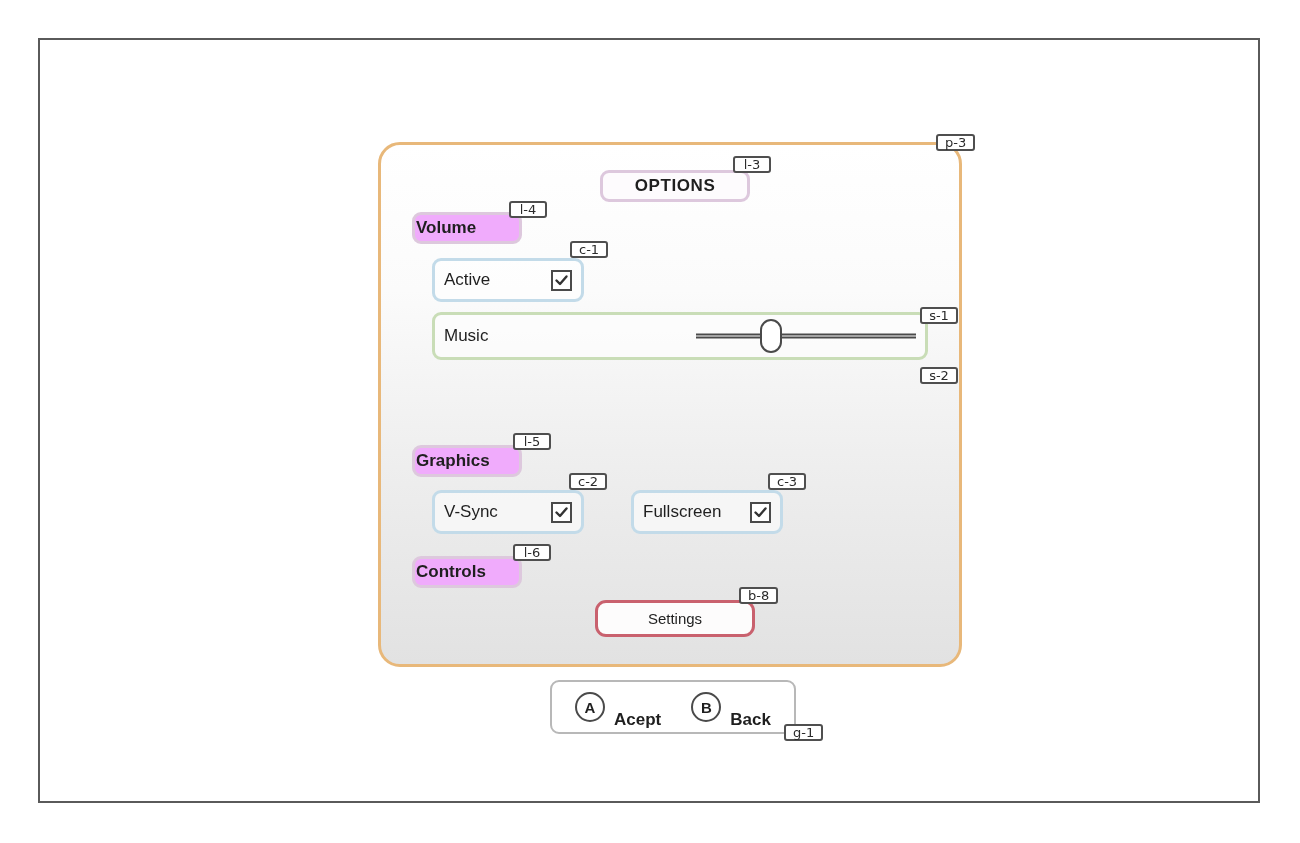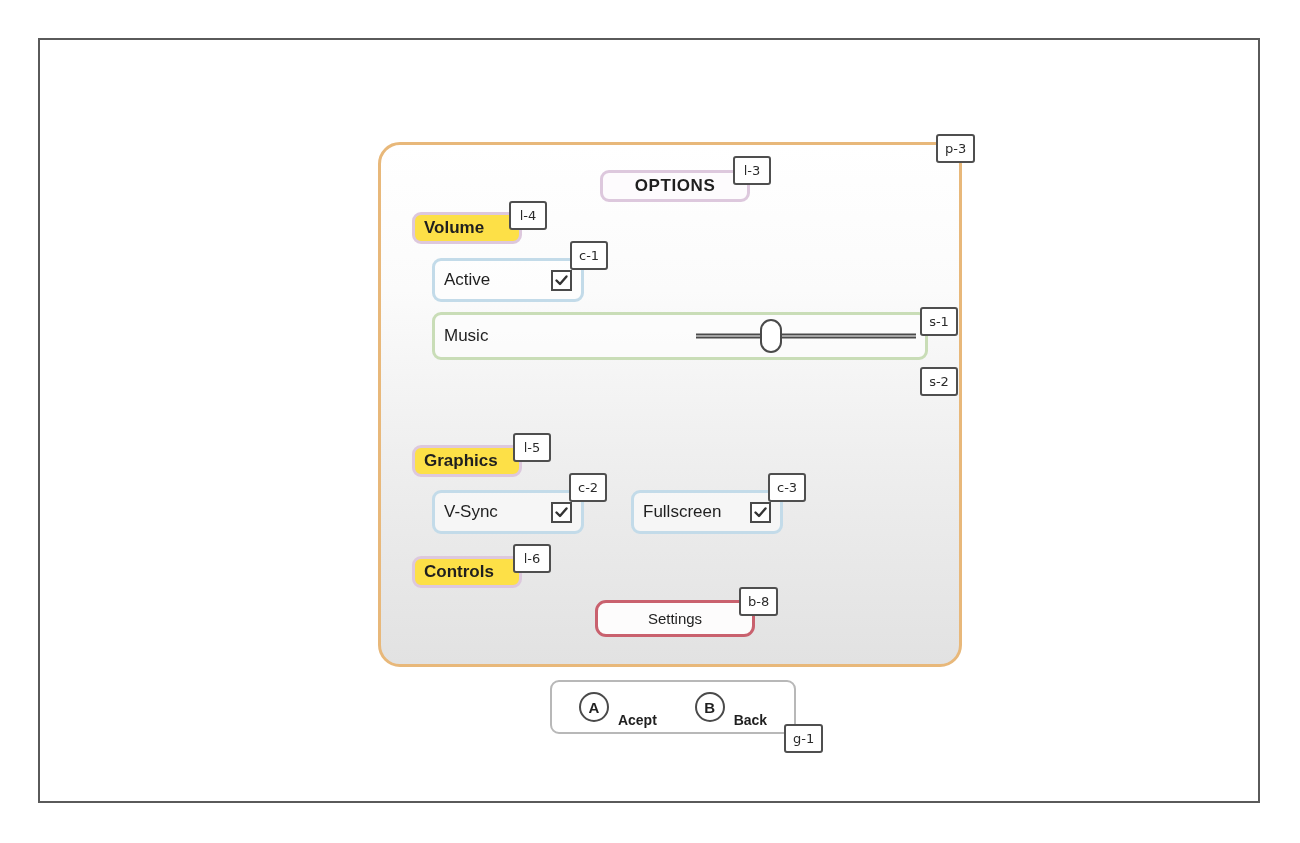--- a/index.html
+++ b/index.html
@@ -62,22 +62,22 @@
     font-size: 17px;
     font-weight: bold;
     color: #1f1f1f;
     letter-spacing: 0.6px;
   }
 
   
   .section-pill {
     border: 3px solid #ddc8dd;
     border-radius: 9px;
-    background: #fde047;
-    padding-left: 9px;
+    background: #f0abfc;
+    padding-left: 1px;
     font-size: 17px;
     font-weight: bold;
     color: #1f1f1f;
   }
 
   
   .check-row {
     border: 3px solid #c3dbe9;
     border-radius: 9px;
     background: rgba(255,255,255,0.55);
@@ -181,32 +181,32 @@
     border-radius: 50%;
     display: flex;
     align-items: center;
     justify-content: center;
     font-size: 15px;
     font-weight: bold;
     color: #1f1f1f;
     box-sizing: border-box;
   }
   .hint-text {
-    font-size: 14px;
+    font-size: 17px;
     font-weight: bold;
     color: #1f1f1f;
     margin-top: 25px;
   }
 
   
   .tag {
     position: absolute;
     box-sizing: border-box;
     min-width: 38px;
-    height: 29px;
+    height: 17px;
     padding: 0 7px;
     border: 2px solid #4f4f4f;
     border-radius: 3px;
     background: #ffffff;
     display: flex;
     align-items: center;
     justify-content: center;
     font-size: 13px;
     color: #2b2b2b;
     font-family: "DejaVu Sans", sans-serif;

